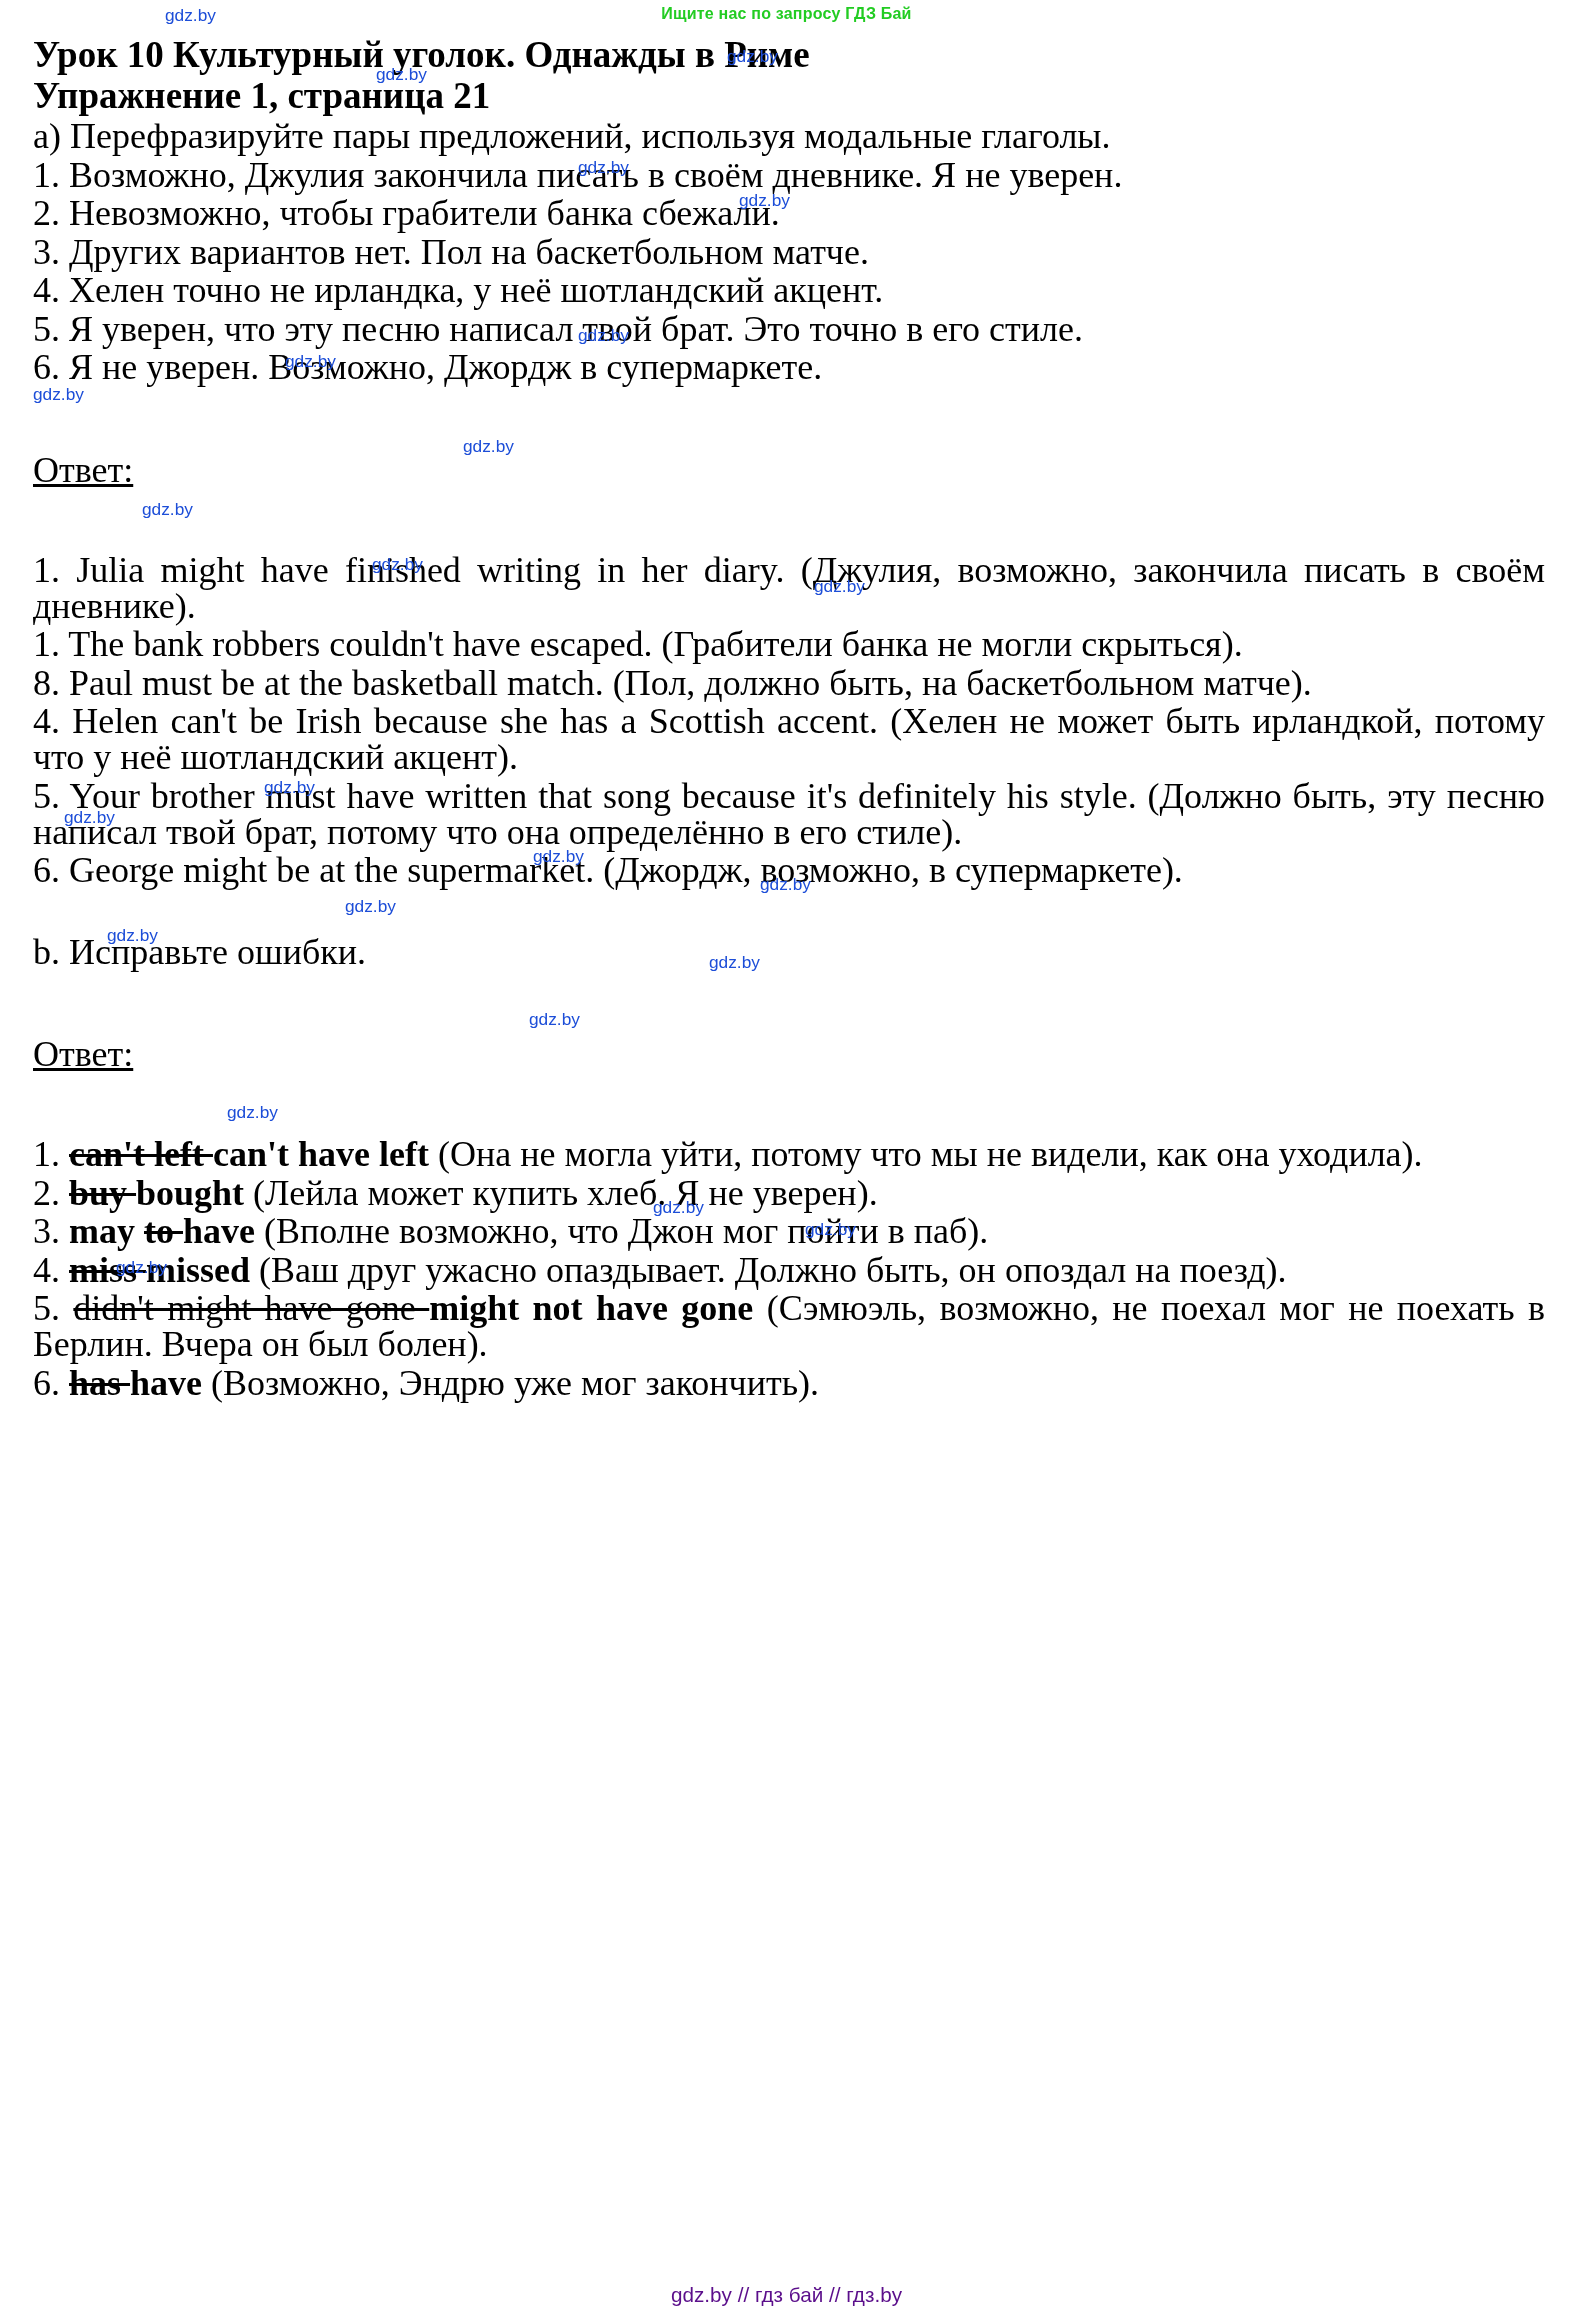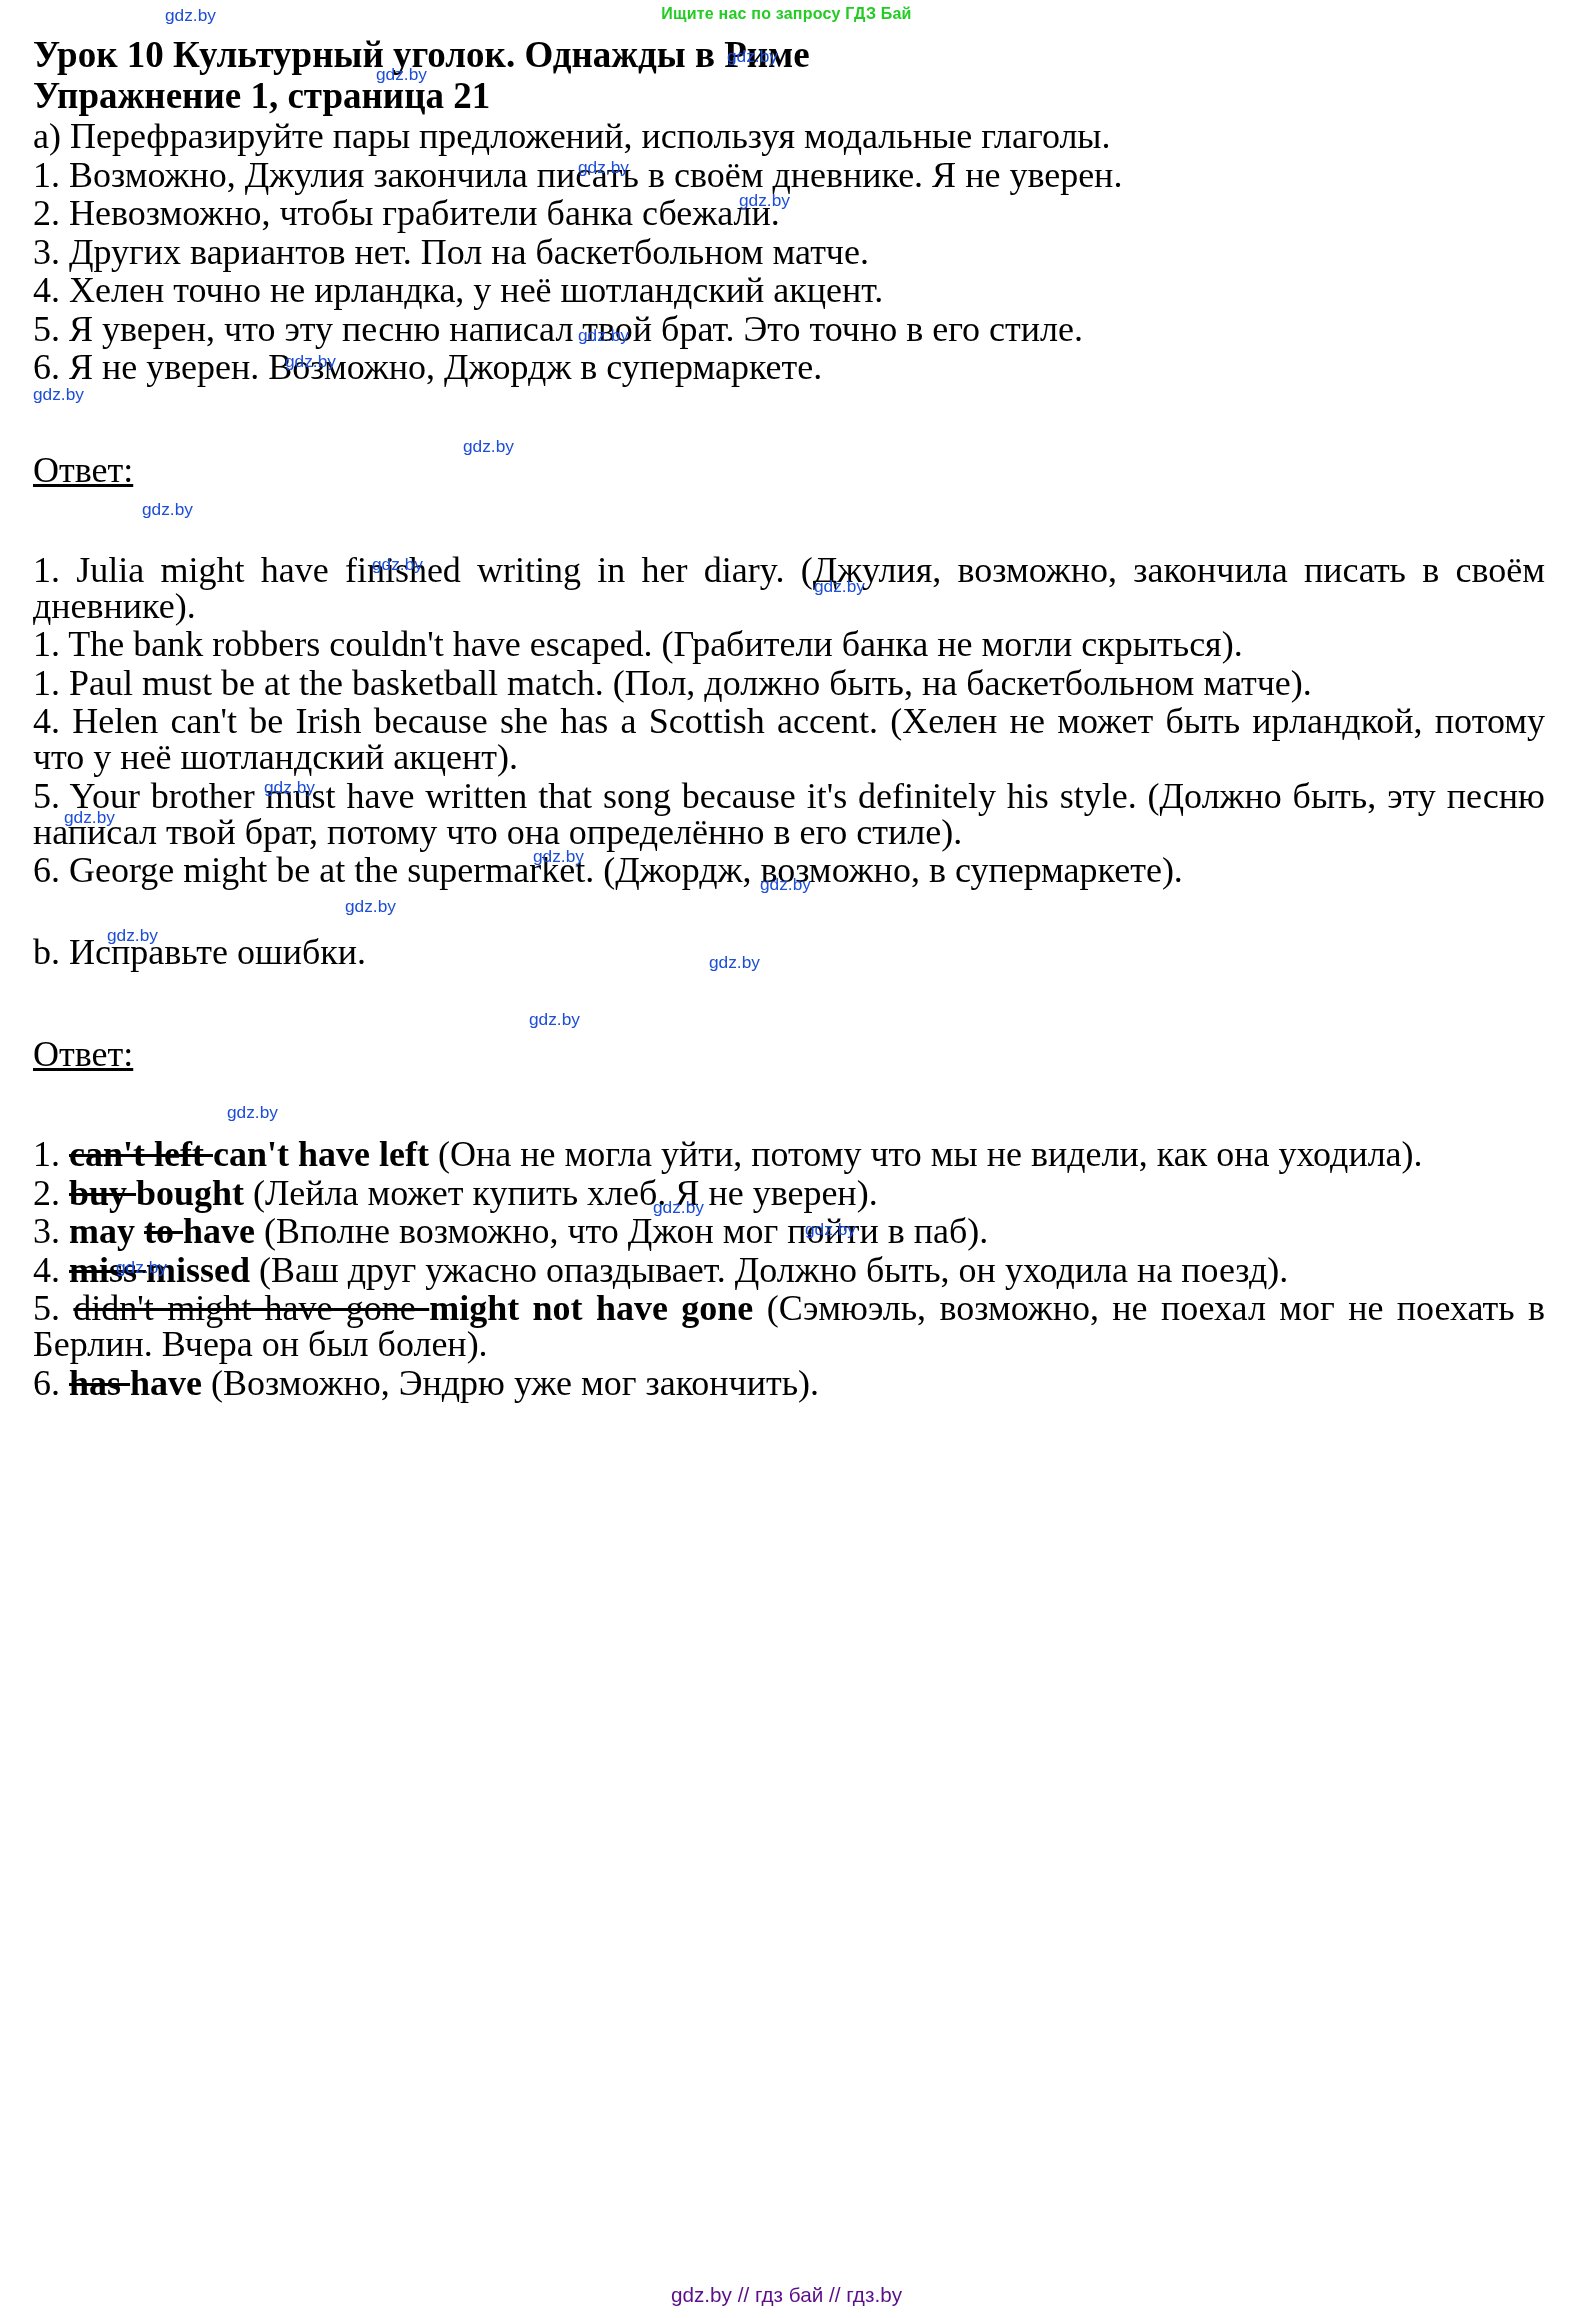--- a/index.html
+++ b/index.html
@@ -125,40 +125,40 @@
   <div class="line">6. Я не уверен. Возможно, Джордж в супермаркете.</div>
 
   <div class="spacer-lg"></div>
 
   <div class="answer-label">Ответ:</div>
 
   <div class="spacer-lg"></div>
 
   <div class="line justified">1. Julia might have finished writing in her diary. (Джулия, возможно, закончила писать в своём дневнике).</div>
   <div class="line justified">1. The bank robbers couldn't have escaped. (Грабители банка не могли скрыться).</div>
-  <div class="line justified">1. Paul must be at the basketball match. (Пол, должно быть, на баскетбольном матче).</div>
+  <div class="line justified">8. Paul must be at the basketball match. (Пол, должно быть, на баскетбольном матче).</div>
   <div class="line justified">4. Helen can't be Irish because she has a Scottish accent. (Хелен не может быть ирландкой, потому что у неё шотландский акцент).</div>
   <div class="line justified">5. Your brother must have written that song because it's definitely his style. (Должно быть, эту песню написал твой брат, потому что она определённо в его стиле).</div>
   <div class="line justified">6. George might be at the supermarket. (Джордж, возможно, в супермаркете).</div>
 
   <div class="spacer-md"></div>
 
   <div class="line">b. Исправьте ошибки.</div>
 
   <div class="spacer-lg"></div>
 
   <div class="answer-label">Ответ:</div>
 
   <div class="spacer-lg"></div>
 
   <div id="corrections">
       <div class="line justified"><span>1. </span><span class="strike">can't left </span><span class="b">can't have left </span><span>(Она не могла уйти, потому что мы не видели, как она уходила).</span></div>
       <div class="line justified"><span>2. </span><span class="strike">buy </span><span class="b">bought </span><span>(Лейла может купить хлеб. Я не уверен).</span></div>
       <div class="line justified"><span>3. </span><span class="b">may </span><span class="strike">to </span><span class="b">have </span><span>(Вполне возможно, что Джон мог пойти в паб).</span></div>
-      <div class="line justified"><span>4. </span><span class="strike">miss </span><span class="b">missed </span><span>(Ваш друг ужасно опаздывает. Должно быть, он уходила на поезд).</span></div>
+      <div class="line justified"><span>4. </span><span class="strike">miss </span><span class="b">missed </span><span>(Ваш друг ужасно опаздывает. Должно быть, он опоздал на поезд).</span></div>
       <div class="line justified"><span>5. </span><span class="strike-reg">didn't might have gone </span><span class="b">might not have gone </span><span>(Сэмюэль, возможно, не поехал мог не поехать в Берлин. Вчера он был болен).</span></div>
       <div class="line justified"><span>6. </span><span class="strike">has </span><span class="b">have </span><span>(Возможно, Эндрю уже мог закончить).</span></div>
     </div>
 
 </div>
 
 <div id="watermark-layer">
     <div class="wm" style="left: 165px; top: 6.6px;">gdz.by</div>
     <div class="wm" style="left: 376px; top: 66px;">gdz.by</div>
     <div class="wm" style="left: 727px; top: 48px;">gdz.by</div>

